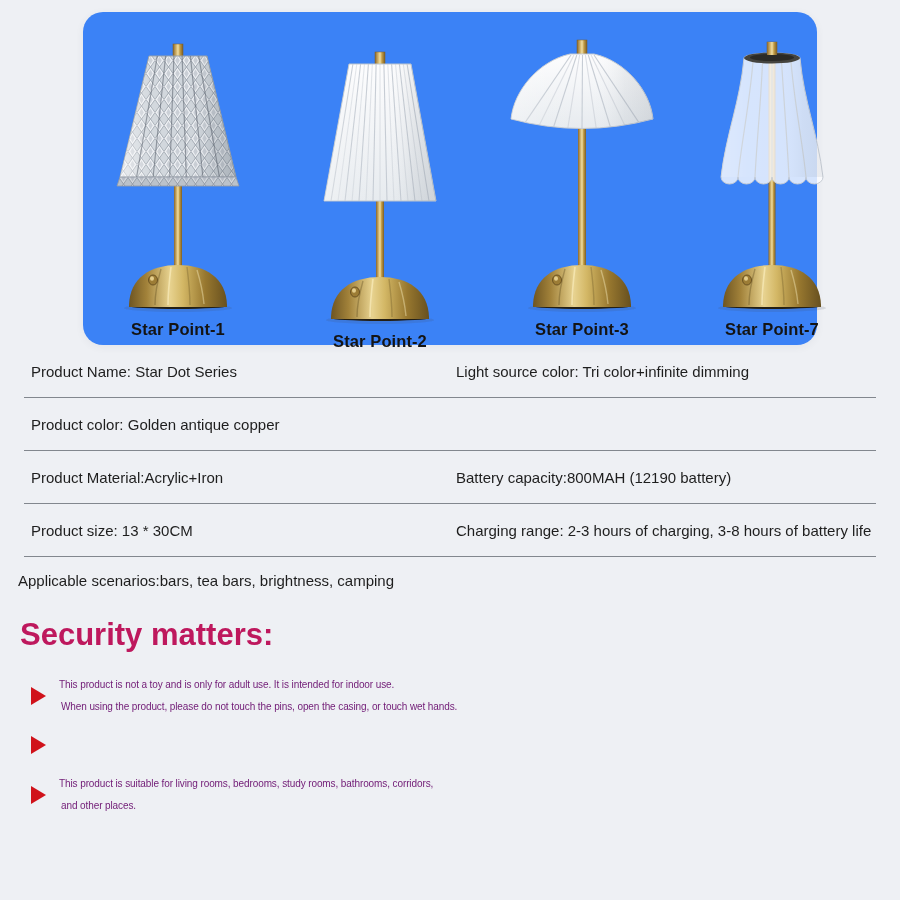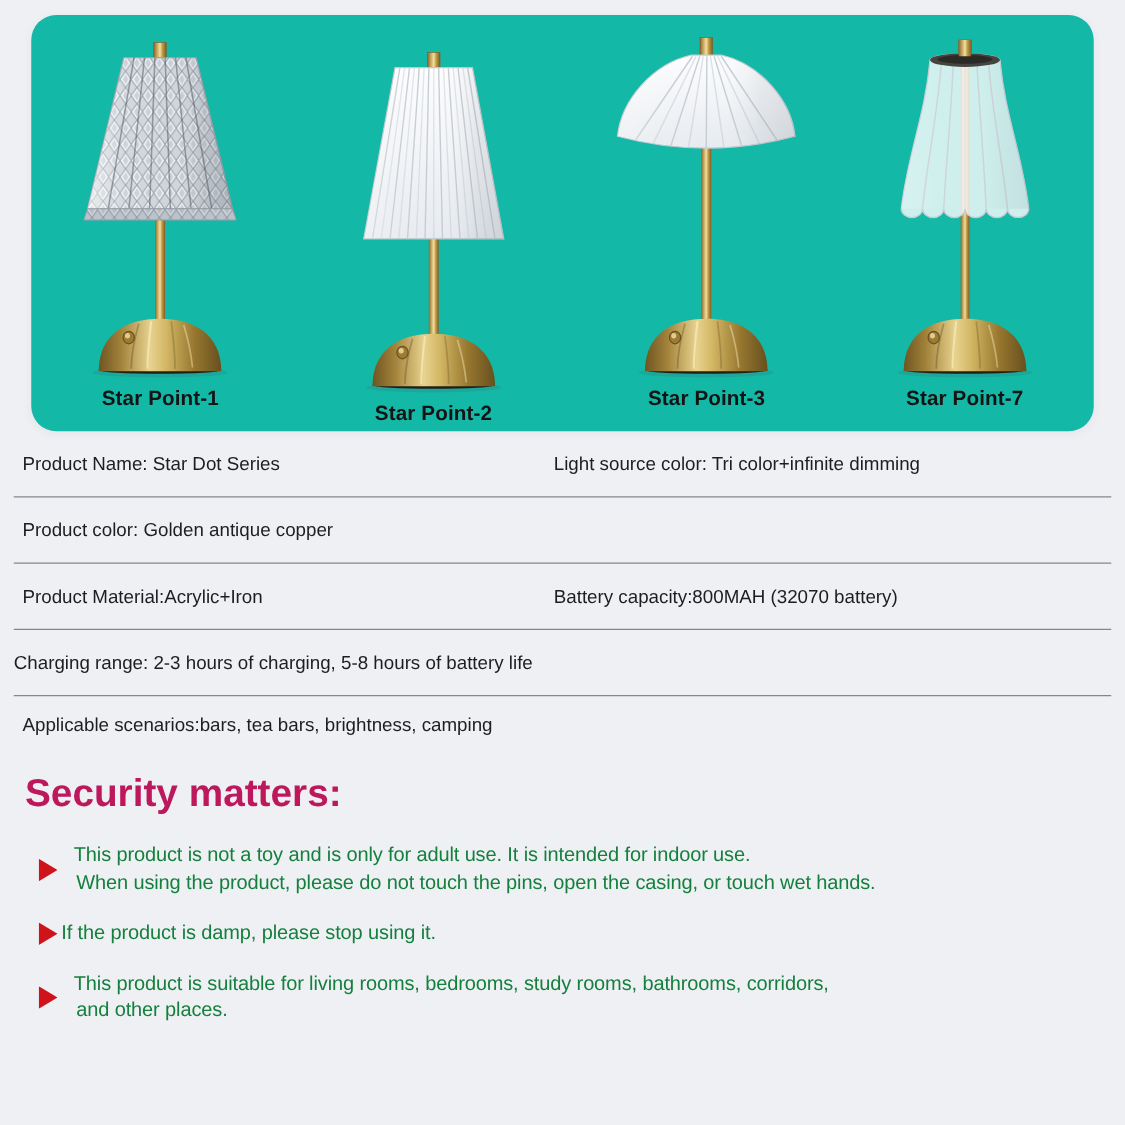--- a/index.html
+++ b/index.html
@@ -6,39 +6,39 @@
   body{
     width:900px;height:900px;
     background:#eef0f4;
     font-family:"Liberation Sans","DejaVu Sans",sans-serif;
     color:#1e1e1e;
     overflow:hidden;
     position:relative;
   }
   
   .card{
-    width:850px;height:333px;
+    width:734px;height:333px;
     margin:12px auto 0 auto;
-    background:#14b8a6;
+    background:#3b82f6;
     border-radius:20px;
     box-shadow:0 2px 8px rgba(60,70,90,0.06);
     display:flex;
     justify-content:space-around;
     align-items:flex-start;
-    padding-top:6px;
+    padding-top:16px;
     box-sizing:border-box;
   }
   .lamp-fig{width:208px;text-align:center;}
   .lamp-fig svg{display:block;margin:0 auto;}
   .lamp-caption{
     font-size:16.5px;font-weight:bold;color:#141414;
     margin-top:4px;letter-spacing:0.1px;
   }
   
-  .specs{margin:0 11px;}
+  .specs{margin:0 24px;}
   .spec-row{
     display:grid;
     grid-template-columns:432px 1fr;
     align-items:center;
     border-bottom:1px solid #82878e;
     min-height:52px;
     font-size:15px;
   }
   .spec-cell-left{padding-left:7px;white-space:nowrap;}
   .spec-cell-right{white-space:nowrap;}
@@ -53,21 +53,21 @@
     margin:14px 0 0 20px;
     font-size:31px;font-weight:bold;
     color:#be185d;
   }
   .warnings{margin-top:21px;}
   .warning{
     display:flex;align-items:center;
     margin:0 0 19px 31px;gap:13px;
   }
   .warning-triangle{flex:none;display:block;}
-  .warning-text{font-size:16px;line-height:21.5px;color:#15803d;letter-spacing:-0.1px;}
+  .warning-text{font-size:10px;line-height:21.5px;color:#701a75;letter-spacing:-0.1px;}
   .warning:nth-child(1) .line2{margin-left:2px;}
   .warning:nth-child(2) .line2{margin-left:-10px;}
   .warning:nth-child(3) .line2{margin-left:2px;}
 </style>
 </head>
 <body>
 
 <svg width="0" height="0" style="position:absolute" aria-hidden="true">
   <defs>
     <linearGradient id="goldStem" x1="0" y1="0" x2="1" y2="0">
@@ -219,24 +219,25 @@
 <div class="specs">
   <div class="spec-row">
     <div class="spec-cell-left">Product Name: Star Dot Series</div>
     <div class="spec-cell-right">Light source color: Tri color+infinite dimming</div>
   </div>
   <div class="spec-row">
     <div class="spec-cell-left">Product color: Golden antique copper</div>
   </div>
   <div class="spec-row">
     <div class="spec-cell-left">Product Material:Acrylic+Iron</div>
-    <div class="spec-cell-right">Battery capacity:800MAH (32070 battery)</div>
-  </div>
-  <div class="spec-row">
-    <div class="spec-cell-right">Charging range: 2-3 hours of charging, 5-8 hours of battery life</div>
+    <div class="spec-cell-right">Battery capacity:800MAH (12190 battery)</div>
+  </div>
+  <div class="spec-row">
+    <div class="spec-cell-left">Product size: 13 * 30CM</div>
+    <div class="spec-cell-right">Charging range: 2-3 hours of charging, 3-8 hours of battery life</div>
   </div>
 </div>
 <div class="spec-footer">Applicable scenarios:bars, tea bars, brightness, camping</div>
 
 <div class="security-heading">Security matters:</div>
 
 <div class="warnings">
   <div class="warning">
     <svg class="warning-triangle" width="15" height="18" viewBox="0 0 15 18">
       <polygon points="0,0 15,9 0,18" fill="#d0121a"></polygon>
@@ -244,21 +245,20 @@
     <div class="warning-text">
       <div class="line1">This product is not a toy and is only for adult use. It is intended for indoor use.</div>
       <div class="line2">When using the product, please do not touch the pins, open the casing, or touch wet hands.</div>
     </div>
   </div>
   <div class="warning">
     <svg class="warning-triangle" width="15" height="18" viewBox="0 0 15 18">
       <polygon points="0,0 15,9 0,18" fill="#d0121a"></polygon>
     </svg>
     <div class="warning-text">
-      <div class="line2">If the product is damp, please stop using it.</div>
     </div>
   </div>
   <div class="warning">
     <svg class="warning-triangle" width="15" height="18" viewBox="0 0 15 18">
       <polygon points="0,0 15,9 0,18" fill="#d0121a"></polygon>
     </svg>
     <div class="warning-text">
       <div class="line1">This product is suitable for living rooms, bedrooms, study rooms, bathrooms, corridors,</div>
       <div class="line2">and other places.</div>
     </div>

